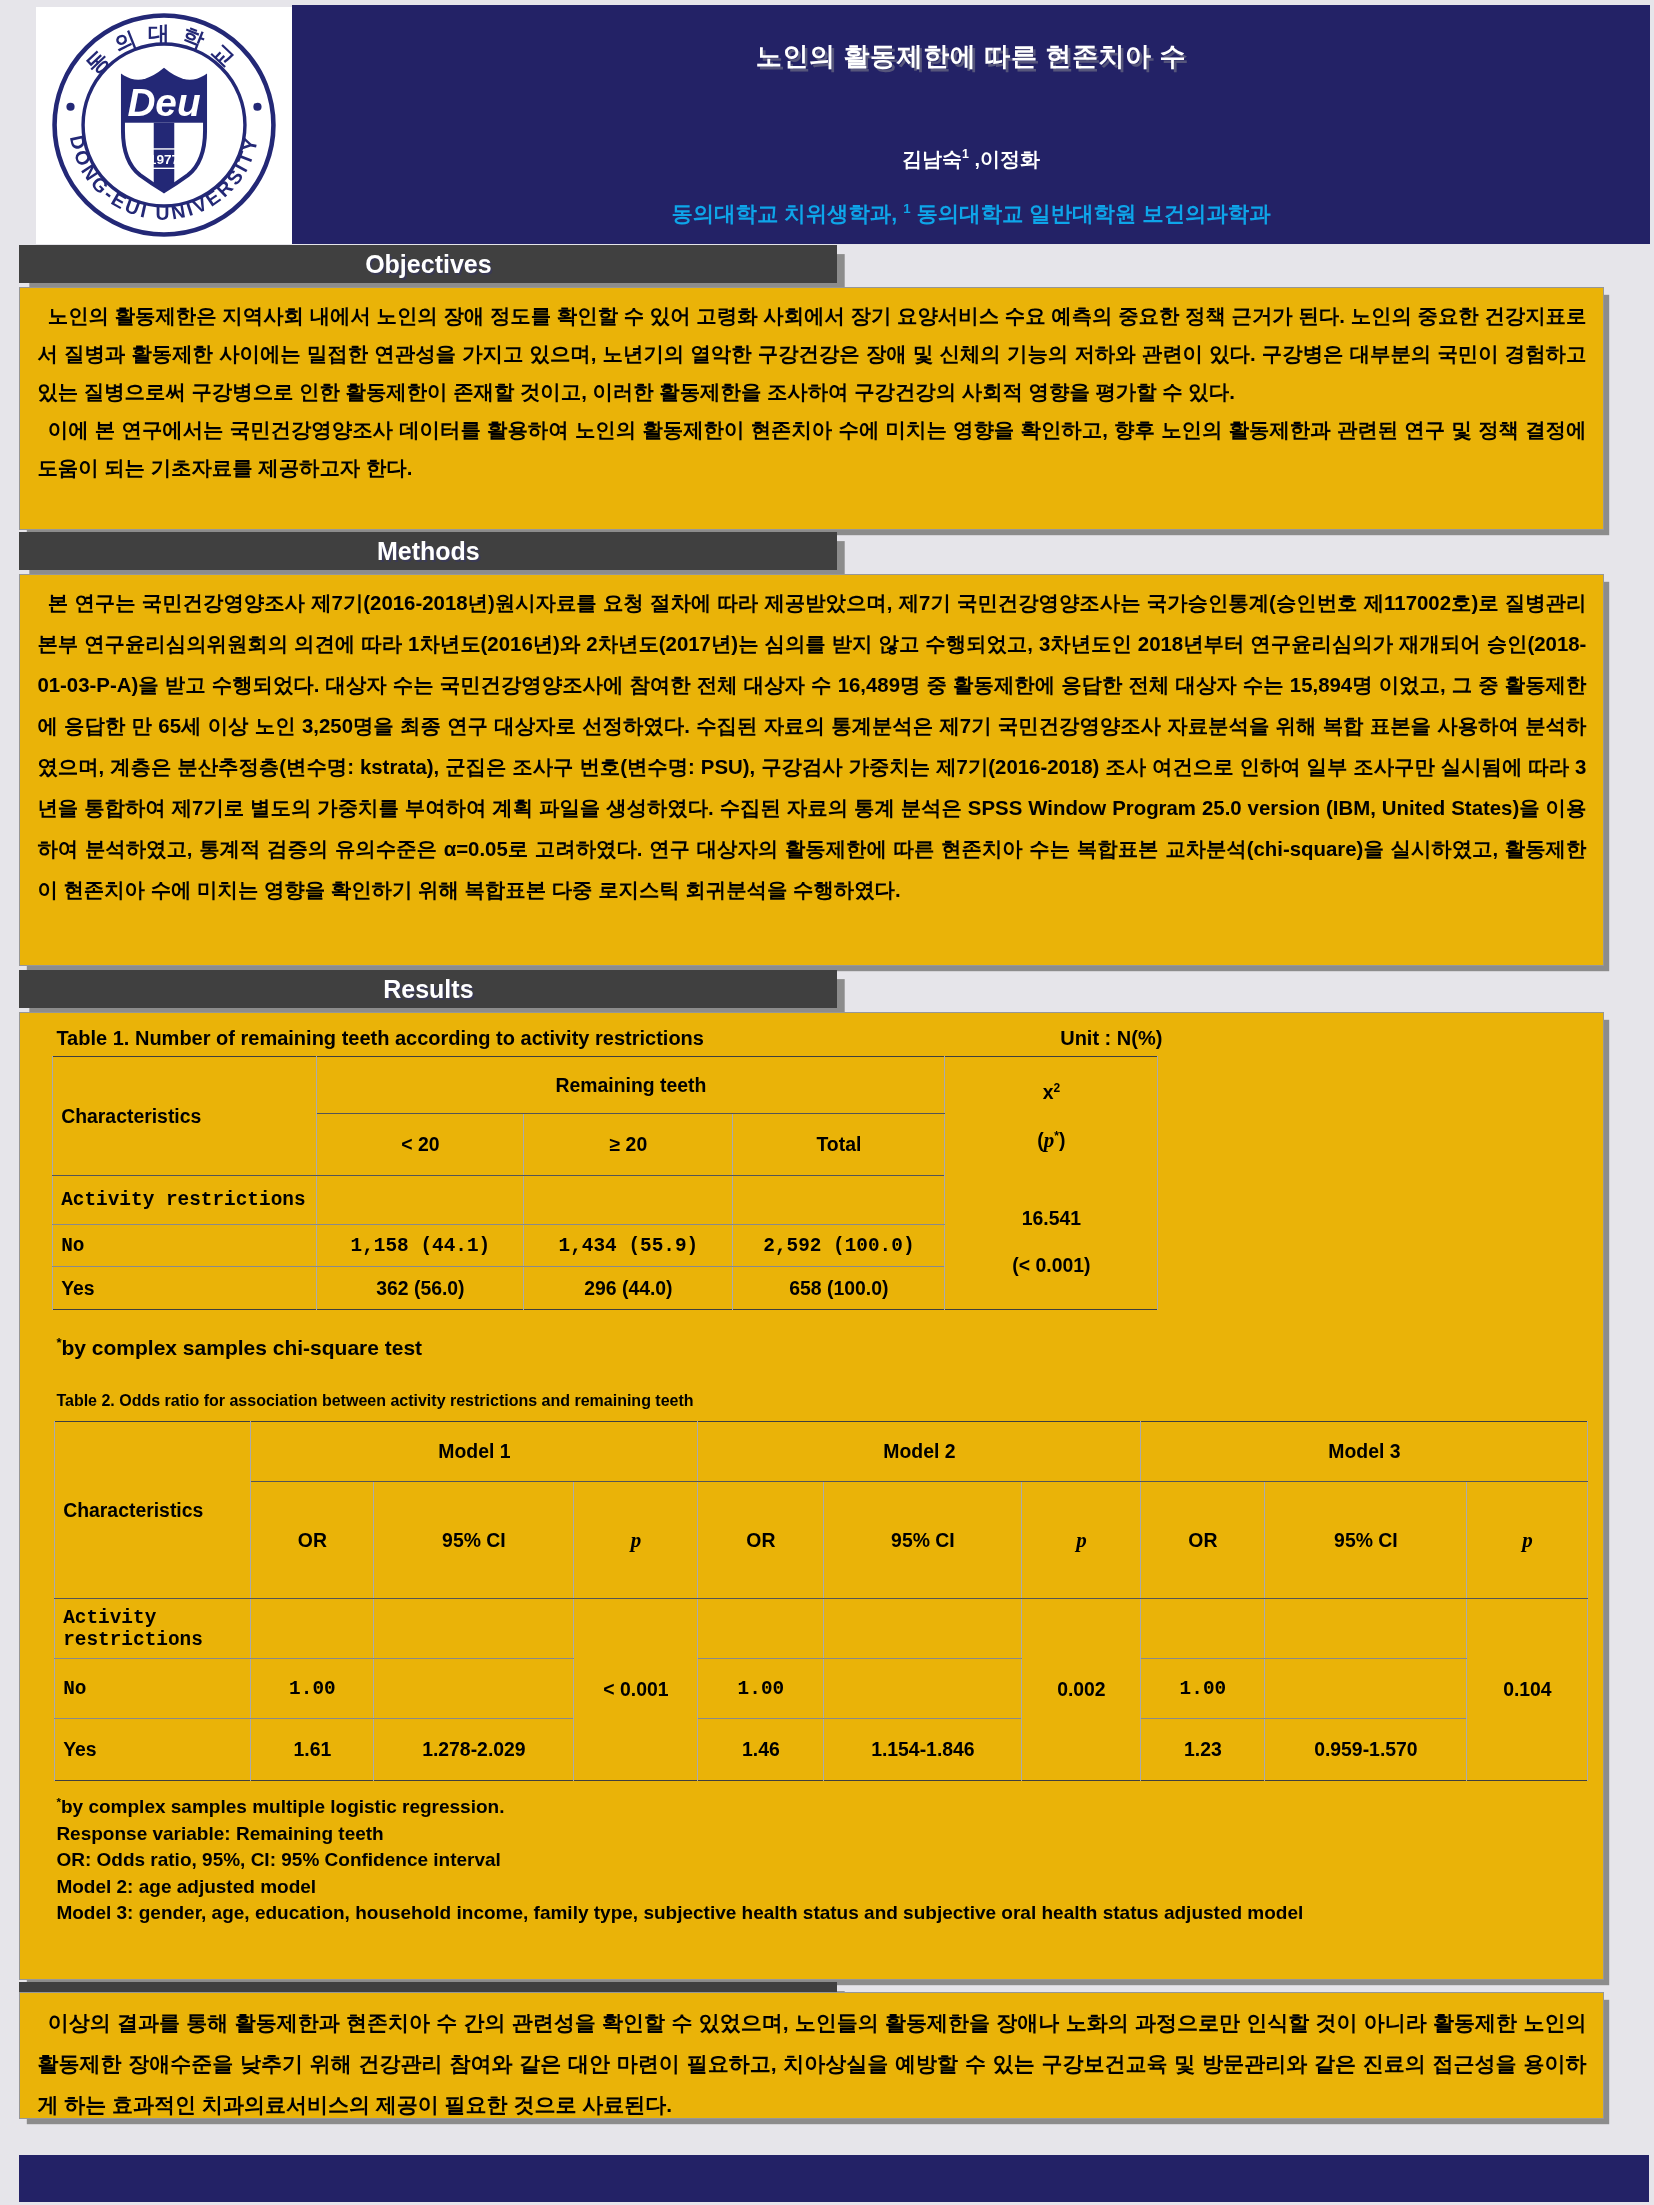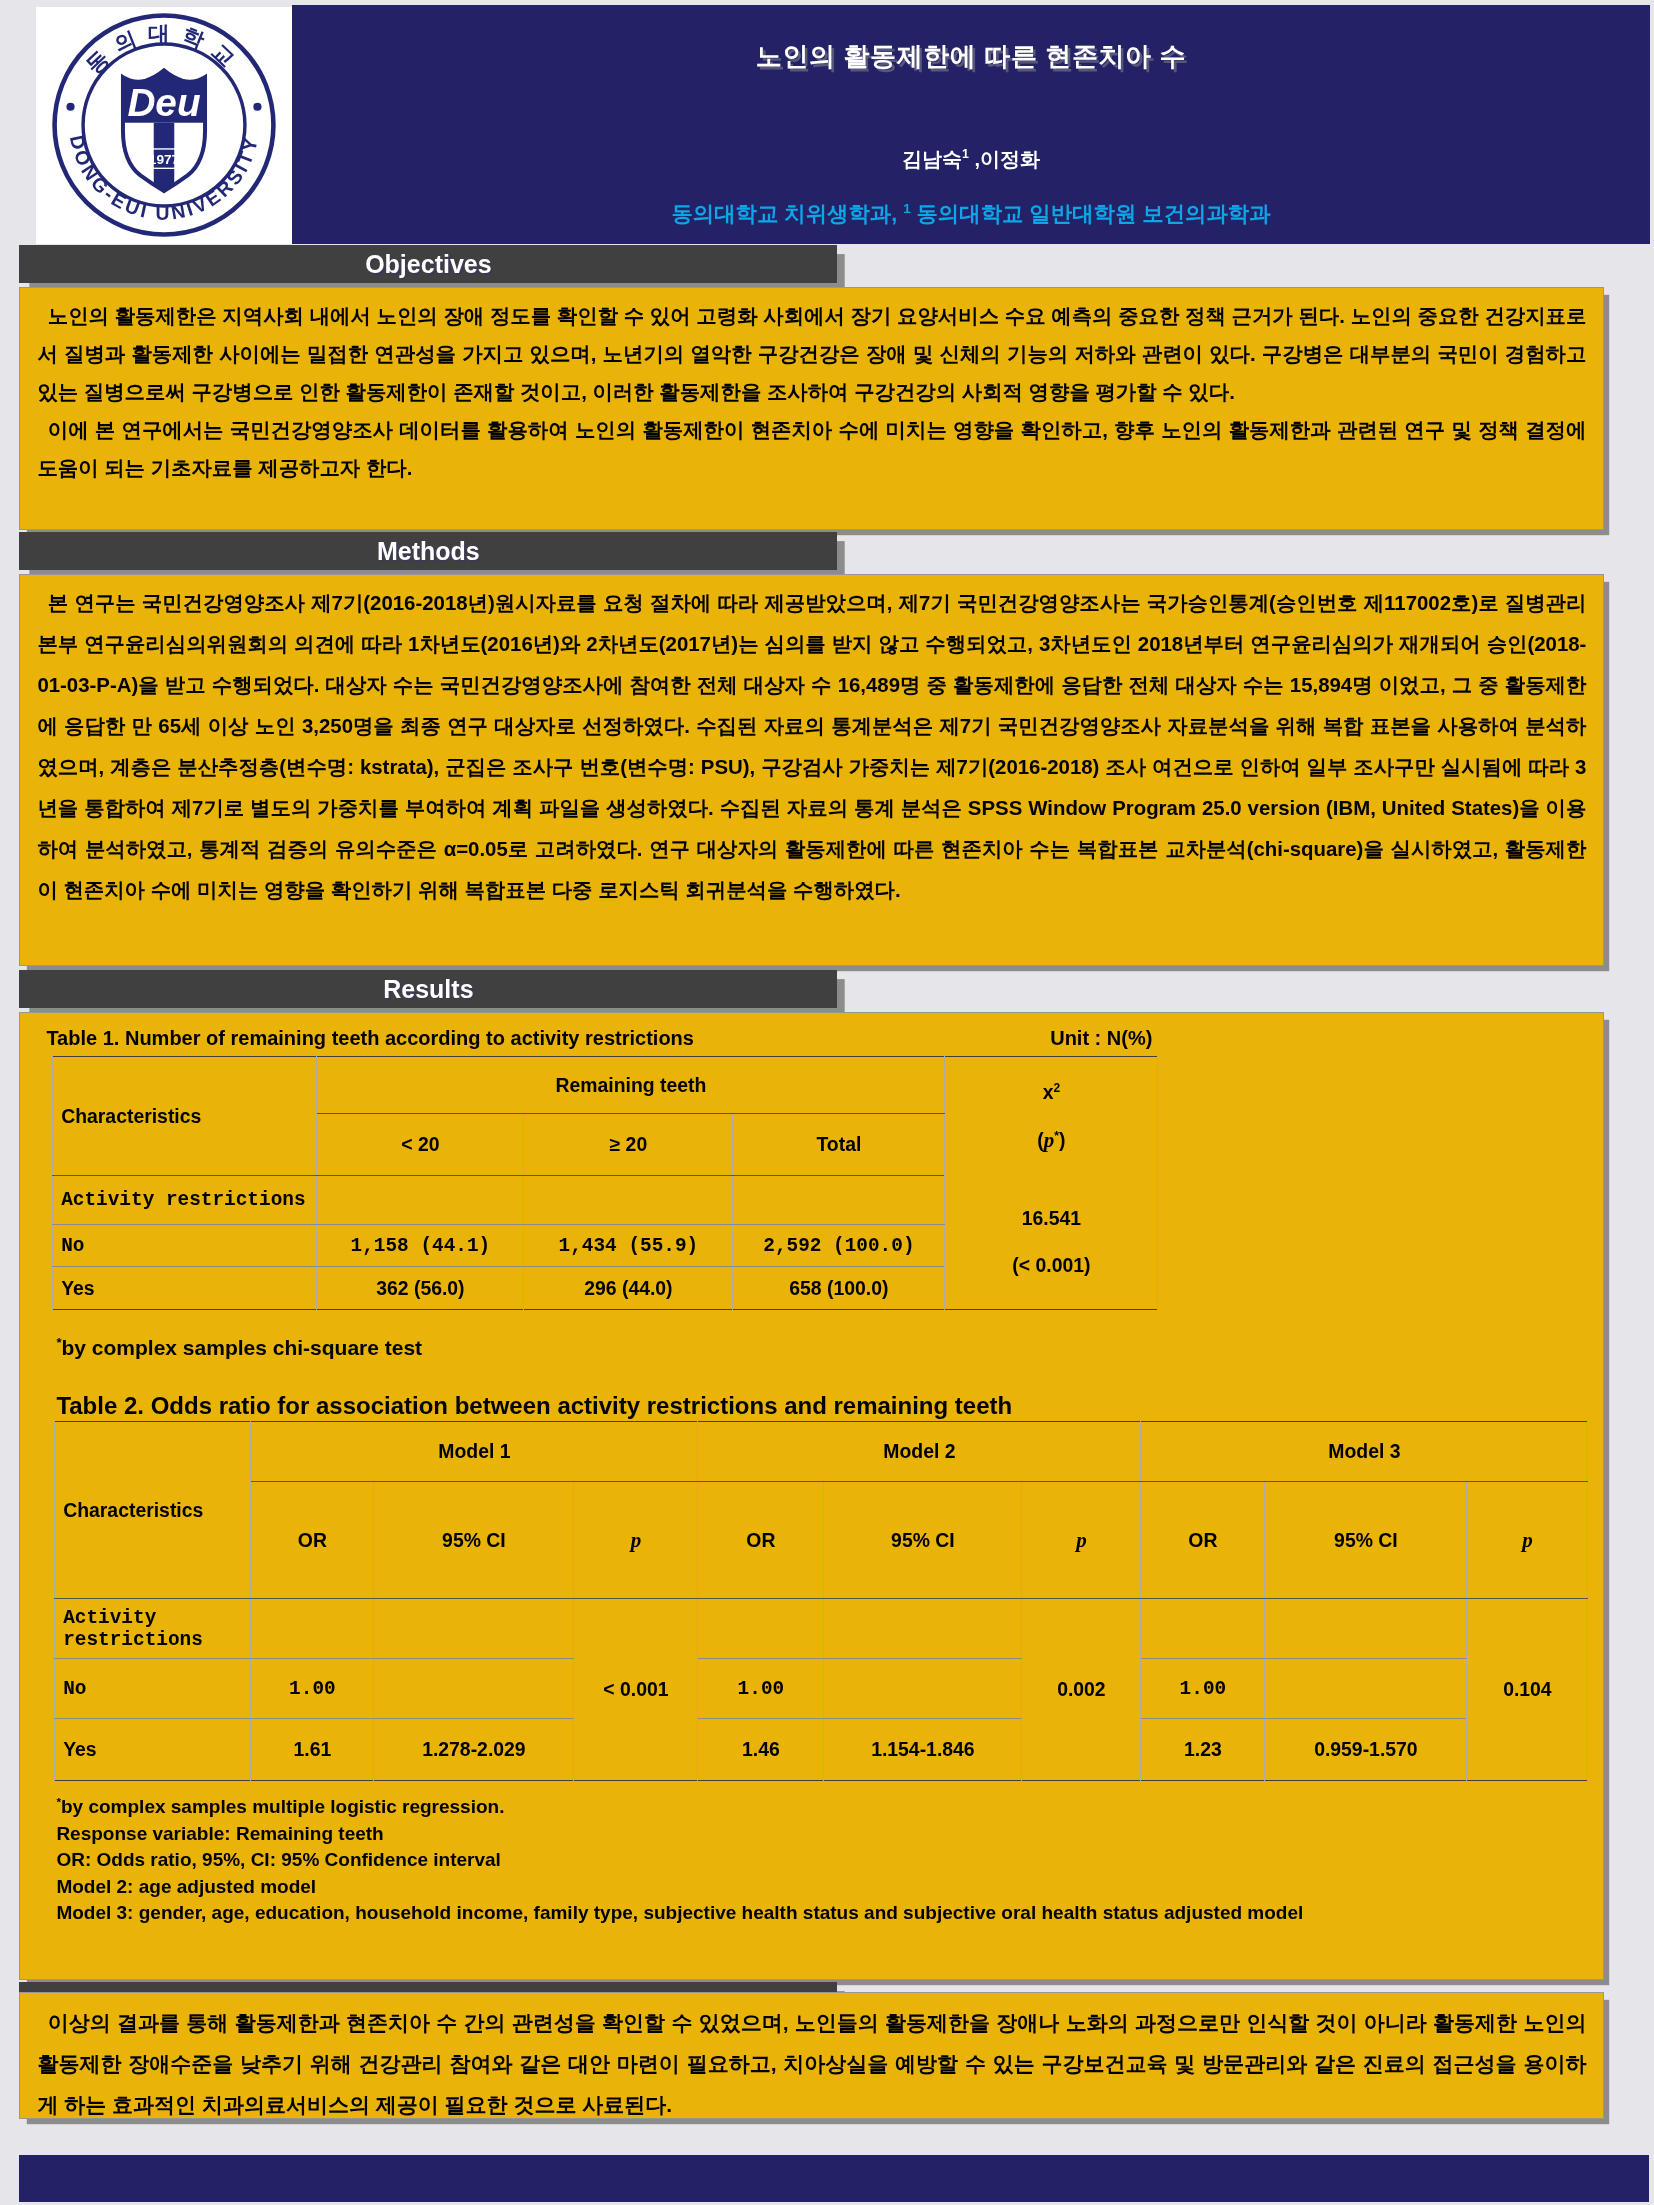--- a/index.html
+++ b/index.html
@@ -23,23 +23,23 @@
          box-shadow:6.5px 6.5px 0 -1.3px #8C8C8C;box-sizing:border-box;color:#000;}
   .panel p{margin:0;padding:0 17px;text-align:justify;text-indent:10.4px;}
   .objectives-panel{top:287px;height:243px;padding-top:9px;}
   .objectives-panel p{font-size:20.4px;line-height:38px;}
   .methods-panel{top:574px;height:392px;padding-top:7.8px;}
   .methods-panel p{font-size:20.4px;line-height:41px;}
   .conclusions-panel{top:1992px;height:127px;padding-top:9px;}
   .conclusions-panel p{font-size:21px;line-height:41px;}
   .results-panel{top:1012px;height:968px;}
   
-  .cap-row{position:absolute;left:26px;top:14.3px;width:1106px;display:flex;justify-content:space-between;
+  .cap-row{position:absolute;left:36px;top:14.3px;width:1106px;display:flex;justify-content:space-between;
            align-items:flex-end;font-size:20px;}
-  .caption2{position:absolute;left:36px;top:379px;font-size:24px;}
+  .caption2{position:absolute;left:36px;top:379px;font-size:16px;}
   .footnote1{position:absolute;left:36px;top:323px;font-size:21px;}
   .footnotes2{position:absolute;left:36px;top:781px;width:1556px;font-size:19px;line-height:26.6px;}
   .footnotes2 div{margin:0;}
   table{border-collapse:collapse;table-layout:fixed;}
   td{font-size:19.4px;font-weight:700;vertical-align:middle;padding:0 7.8px;overflow:hidden;}
   .c{text-align:center;} .l{text-align:left;}
   .t1{position:absolute;left:32px;top:43px;width:1106px;border-top:1.9px solid #3F3F3F;border-bottom:1.9px solid #3F3F3F;}
   .t2{position:absolute;left:34px;top:408px;width:1532px;border-top:1.9px solid #3F3F3F;border-bottom:1.9px solid #3F3F3F;}
   .t1 td,.t2 td{border-left:0.6px solid #ABABAB;border-right:0.6px solid #ABABAB;}
   .hline2{border-bottom:1.3px solid #555 !important;}

